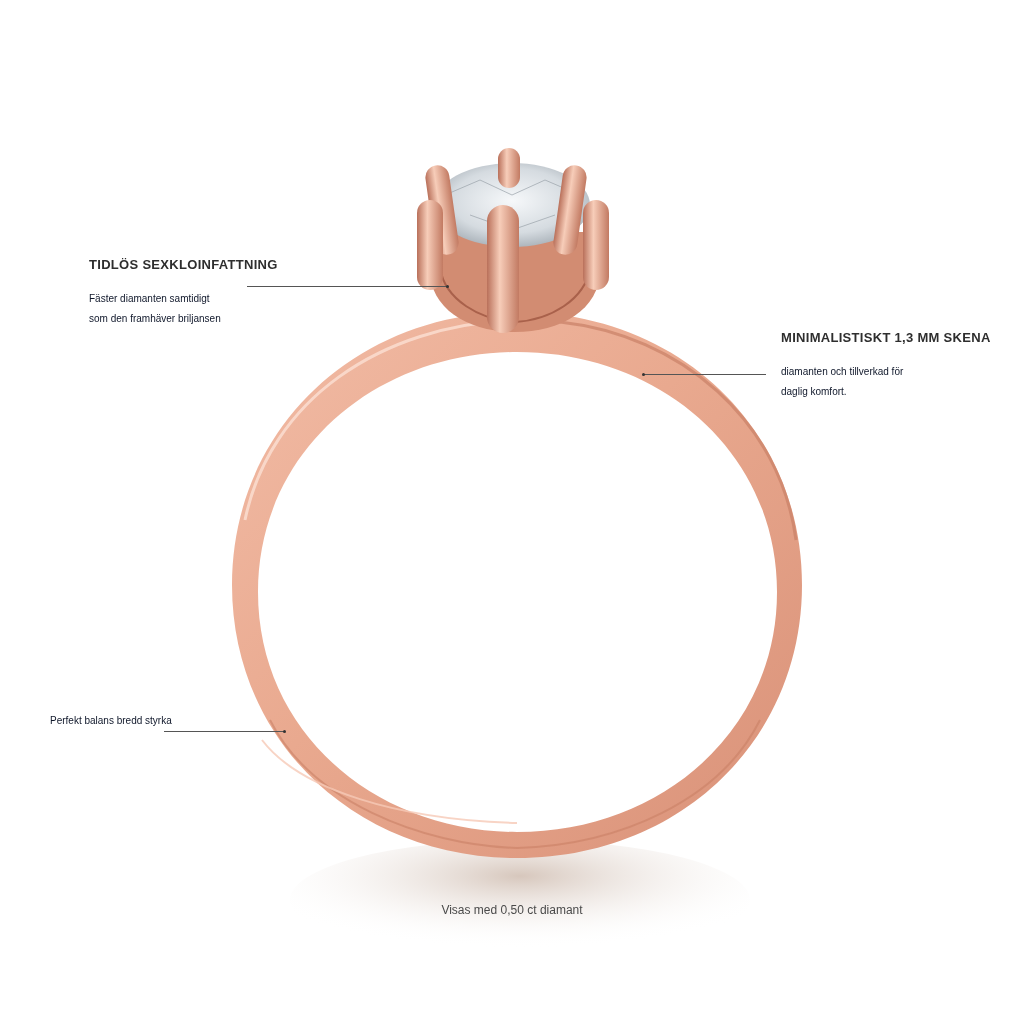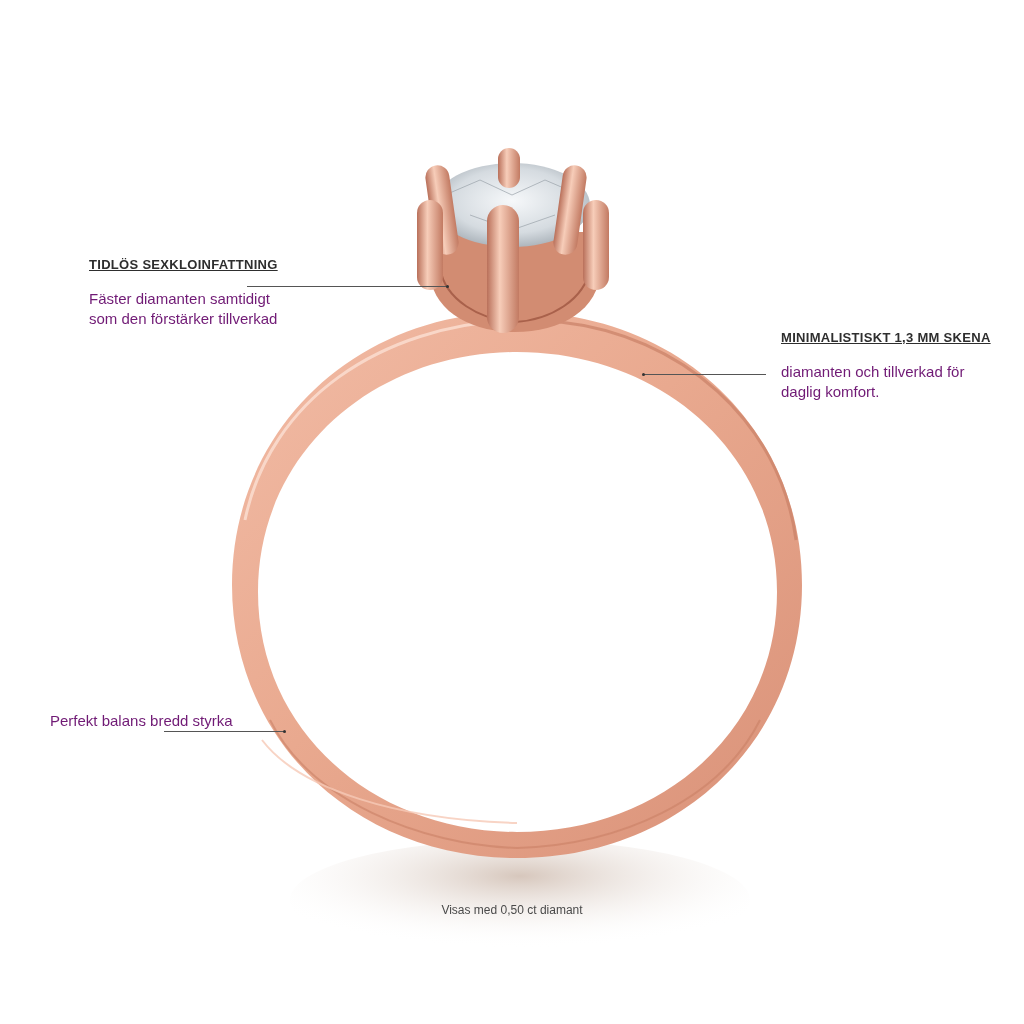--- a/index.html
+++ b/index.html
@@ -1,20 +1,20 @@
 <!DOCTYPE html>
 <html><head>
 <meta charset="utf-8">
 <style>
   html,body{margin:0;padding:0;background:#ffffff;}
   body{width:1024px;height:1024px;position:relative;overflow:hidden;font-family:"Liberation Sans","DejaVu Sans",sans-serif;}
   .ring-wrap{position:absolute;left:0;top:0;width:1024px;height:1024px;}
   .callout{position:absolute;color:#3a3a3a;}
-  .callout .title{font-weight:bold;font-size:13px;letter-spacing:0.3px;color:#2e2e2e;line-height:20px;text-decoration:underline;}
-  .callout .desc{font-size:15px;line-height:20px;color:#701a75;margin-top:14px;}
+  .callout .title{font-weight:bold;font-size:13px;letter-spacing:0.3px;color:#2e2e2e;line-height:20px;}
+  .callout .desc{font-size:10px;line-height:20px;color:#0f172a;margin-top:14px;}
   .caption{position:absolute;left:0;width:1024px;top:903px;text-align:center;font-size:12px;color:#4a4a4a;}
   .leader{position:absolute;height:1px;background:#555;}
   .dot{position:absolute;width:3px;height:3px;border-radius:50%;background:#333;}
 </style>
 </head>
 <body>
 
 <div class="ring-wrap">
   <svg width="1024" height="1024" viewBox="0 0 1024 1024">
     <defs>
@@ -61,21 +61,21 @@
     <rect x="417" y="200" width="26" height="90" rx="13" fill="url(#prong)"></rect>
     <rect x="583" y="200" width="26" height="90" rx="13" fill="url(#prong)"></rect>
     <rect x="487" y="205" width="32" height="128" rx="16" fill="url(#prong)"></rect>
   </svg>
 </div>
 
 <div class="callout" style="left:89px;top:255px;width:240px;">
   <div class="title">TIDLÖS SEXKLOINFATTNING</div>
   <div class="desc">
     <div>Fäster diamanten samtidigt</div>
-    <div>som den förstärker tillverkad</div>
+    <div>som den framhäver briljansen</div>
   </div>
 </div>
 <div class="leader" style="left:247px;top:286px;width:200px;"></div>
 <div class="dot" style="left:446px;top:285px;"></div>
 
 <div class="callout" style="left:781px;top:328px;width:230px;">
   <div class="title">MINIMALISTISKT 1,3 MM SKENA</div>
   <div class="desc">
     <div>diamanten och tillverkad för</div>
     <div>daglig komfort.</div>

